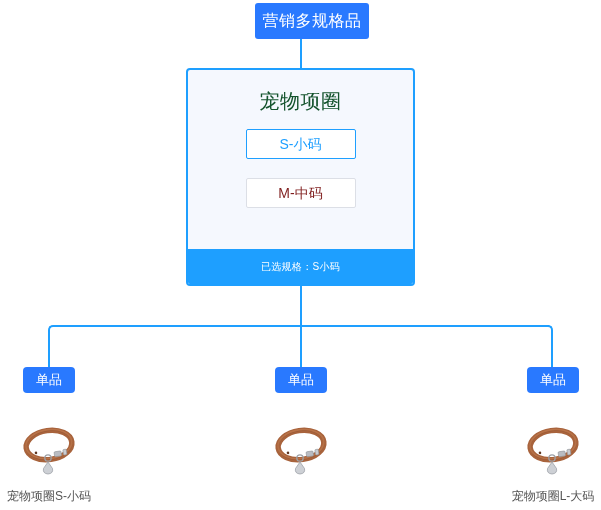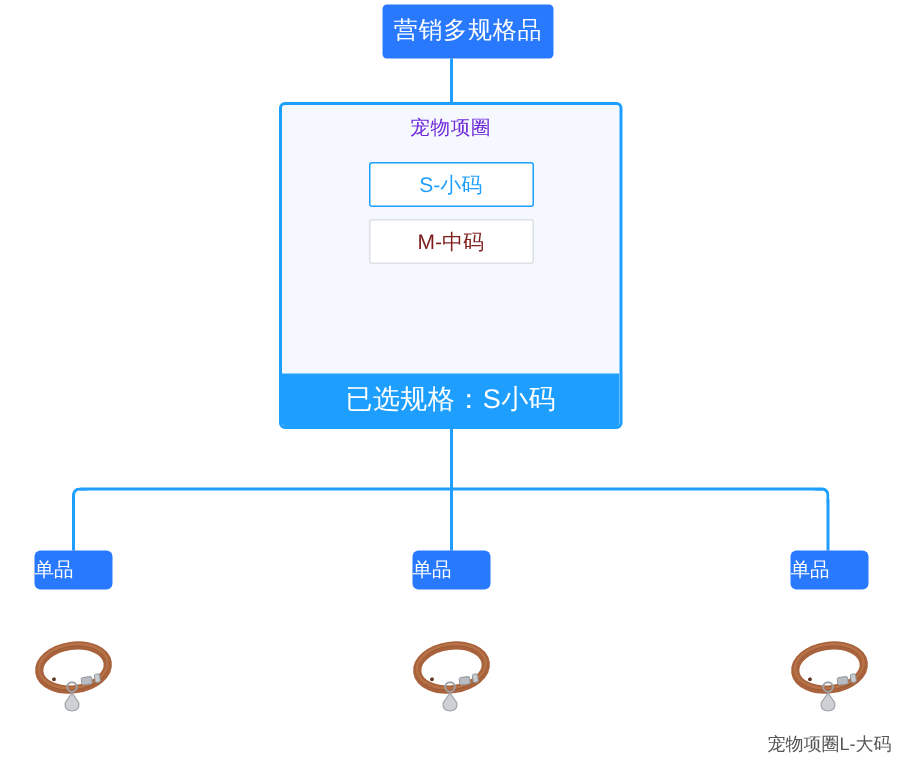--- a/index.html
+++ b/index.html
@@ -63,32 +63,32 @@
     top: 68px;
     width: 229px;
     height: 218px;
     box-sizing: border-box;
     border: 2px solid #1E9FFF;
     border-radius: 4px;
     background: #F5F8FE;
     overflow: hidden;
   }
   #spec-card-title {
-    margin-top: 6px;
-    text-align: center;
-    font-size: 13px;
-    color: #6d28d9;
+    margin-top: 18px;
+    text-align: center;
+    font-size: 20px;
+    color: #14532d;
     letter-spacing: 0.5px;
   }
   #spec-options {
     margin-top: 14px;
     display: flex;
     flex-direction: column;
     align-items: center;
-    gap: 8px;
+    gap: 19px;
   }
   .spec-option {
     width: 110px;
     height: 30px;
     box-sizing: border-box;
     background: #ffffff;
     border: 1px solid #DCDFE6;
     border-radius: 2px;
     font-size: 14px;
     line-height: 28px;
@@ -100,21 +100,21 @@
     color: #1E9FFF;
   }
   #spec-card-footer {
     position: absolute;
     left: 0;
     bottom: 0;
     width: 100%;
     height: 35px;
     background: #1E9FFF;
     color: #ffffff;
-    font-size: 18px;
+    font-size: 10px;
     line-height: 35px;
     text-align: center;
     letter-spacing: 0.3px;
   }
 
   
   .sku-col {
     position: absolute;
     top: 367px;
     width: 160px;
@@ -127,20 +127,21 @@
   #sku-col-2 { left: 473px; }
 
   .sku-badge {
     width: 52px;
     height: 26px;
     background: #2979FF;
     border-radius: 4px;
     color: #ffffff;
     font-size: 13px;
     line-height: 26px;
+    text-align: center;
   }
 
   .sku-thumb {
     margin-top: 25px;
     width: 62px;
     height: 62px;
     background: #ffffff;
     position: relative;
   }
   .sku-thumb svg { display: block; }
@@ -197,20 +198,21 @@
           <ellipse cx="0" cy="0" rx="23" ry="14.5" fill="none" stroke="#8C4F2D" stroke-width="1" opacity="0.55"></ellipse>
           <ellipse cx="0" cy="-0.8" rx="23" ry="14.5" fill="none" stroke="#C07A4E" stroke-width="1.6" opacity="0.7"></ellipse>
           <circle cx="-14" cy="6" r="1.3" fill="#5E3520"></circle>
           <rect x="4" y="7.5" width="7" height="5" rx="1" fill="#B9BCC2" stroke="#8E9197" stroke-width="0.6"></rect>
           <rect x="13" y="6.5" width="3.5" height="5.5" rx="1" fill="#C9CCD1" stroke="#8E9197" stroke-width="0.6"></rect>
         </g>
         <circle cx="30" cy="40" r="3.2" fill="none" stroke="#9DA1A7" stroke-width="1.3"></circle>
         <path d="M30 44 L25.5 50.5 Q24.5 55.5 30 56 Q35.5 55.5 34.5 50.5 Z" fill="#CDD0D5" stroke="#9DA1A7" stroke-width="0.8"></path>
       </svg>
     </div>
+    <div class="sku-label">宠物项圈S-小码</div>
   </div>
 
   <div class="sku-col" id="sku-col-1">
     <div class="sku-badge">单品</div>
     <div class="sku-thumb">
       <svg width="62" height="62" viewBox="0 0 62 62" aria-hidden="true">
         <rect x="0" y="0" width="62" height="62" fill="#ffffff"></rect>
         <g transform="translate(31,27) rotate(-8)">
           <ellipse cx="0" cy="0" rx="23" ry="14.5" fill="none" stroke="#A8633C" stroke-width="5.5"></ellipse>
           <ellipse cx="0" cy="0" rx="23" ry="14.5" fill="none" stroke="#8C4F2D" stroke-width="1" opacity="0.55"></ellipse>

